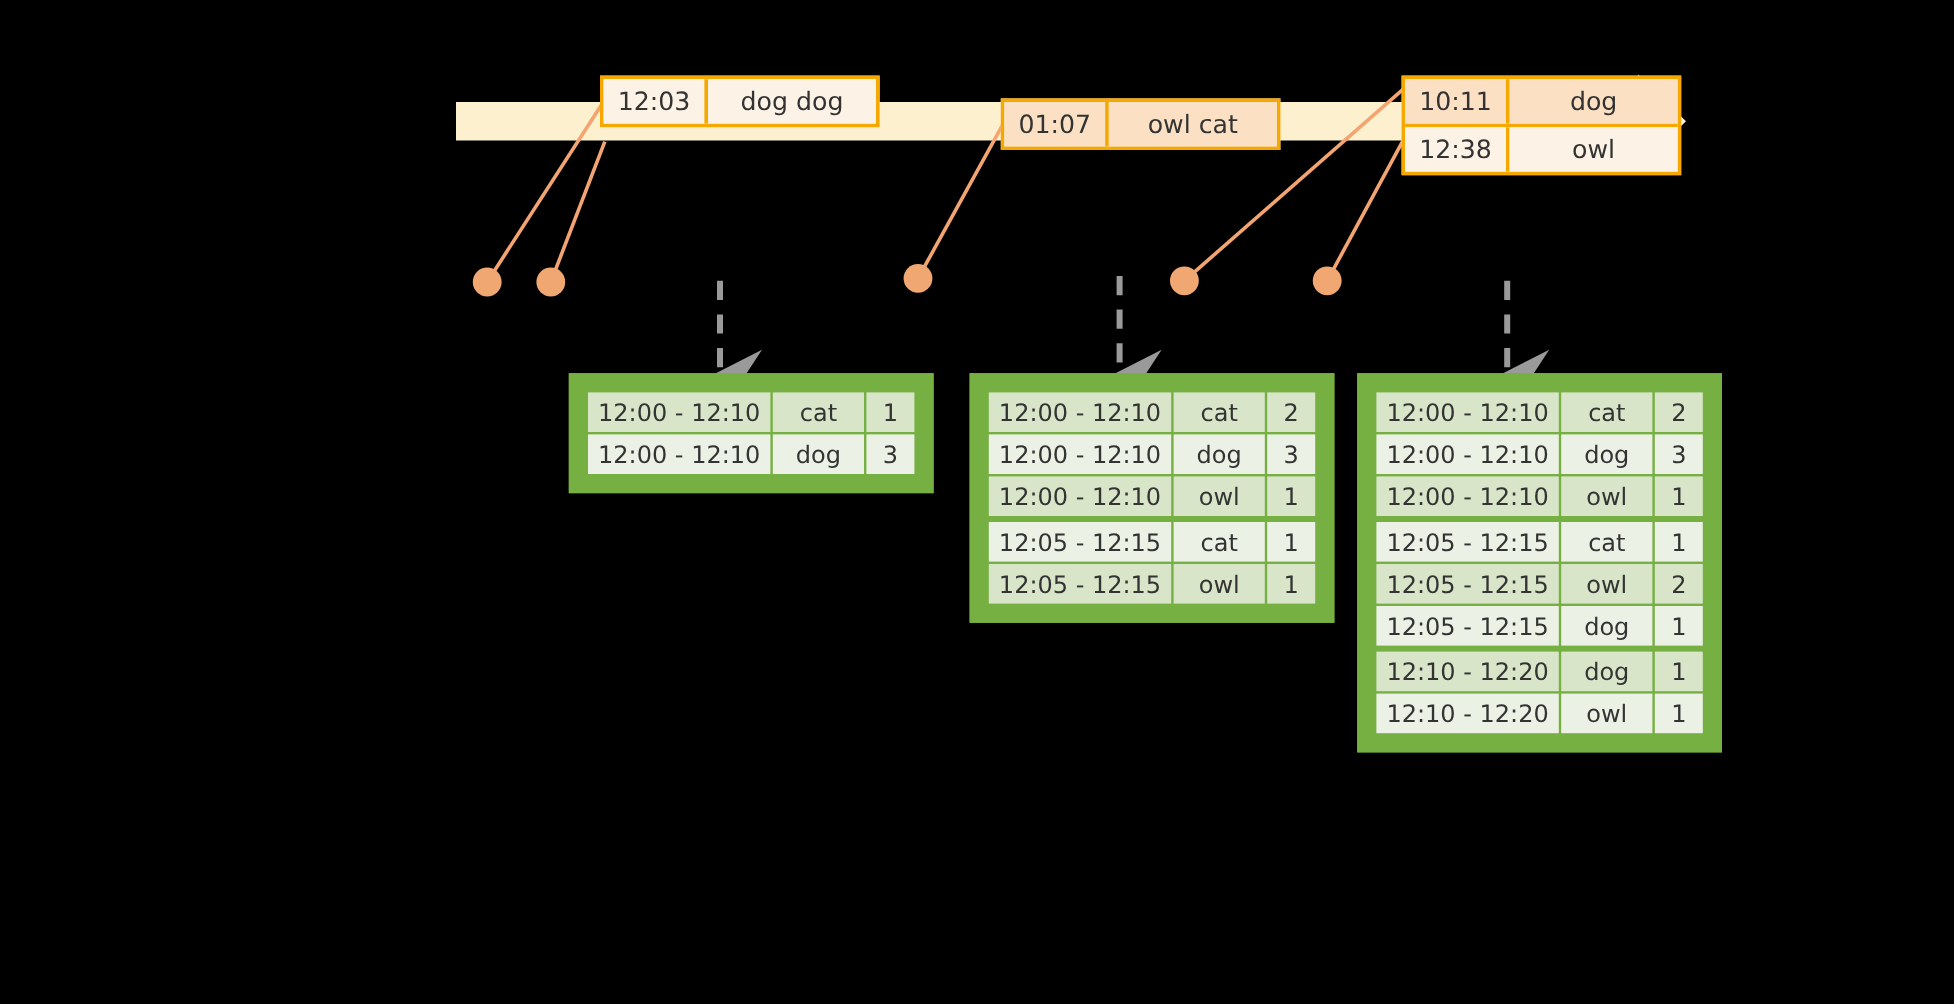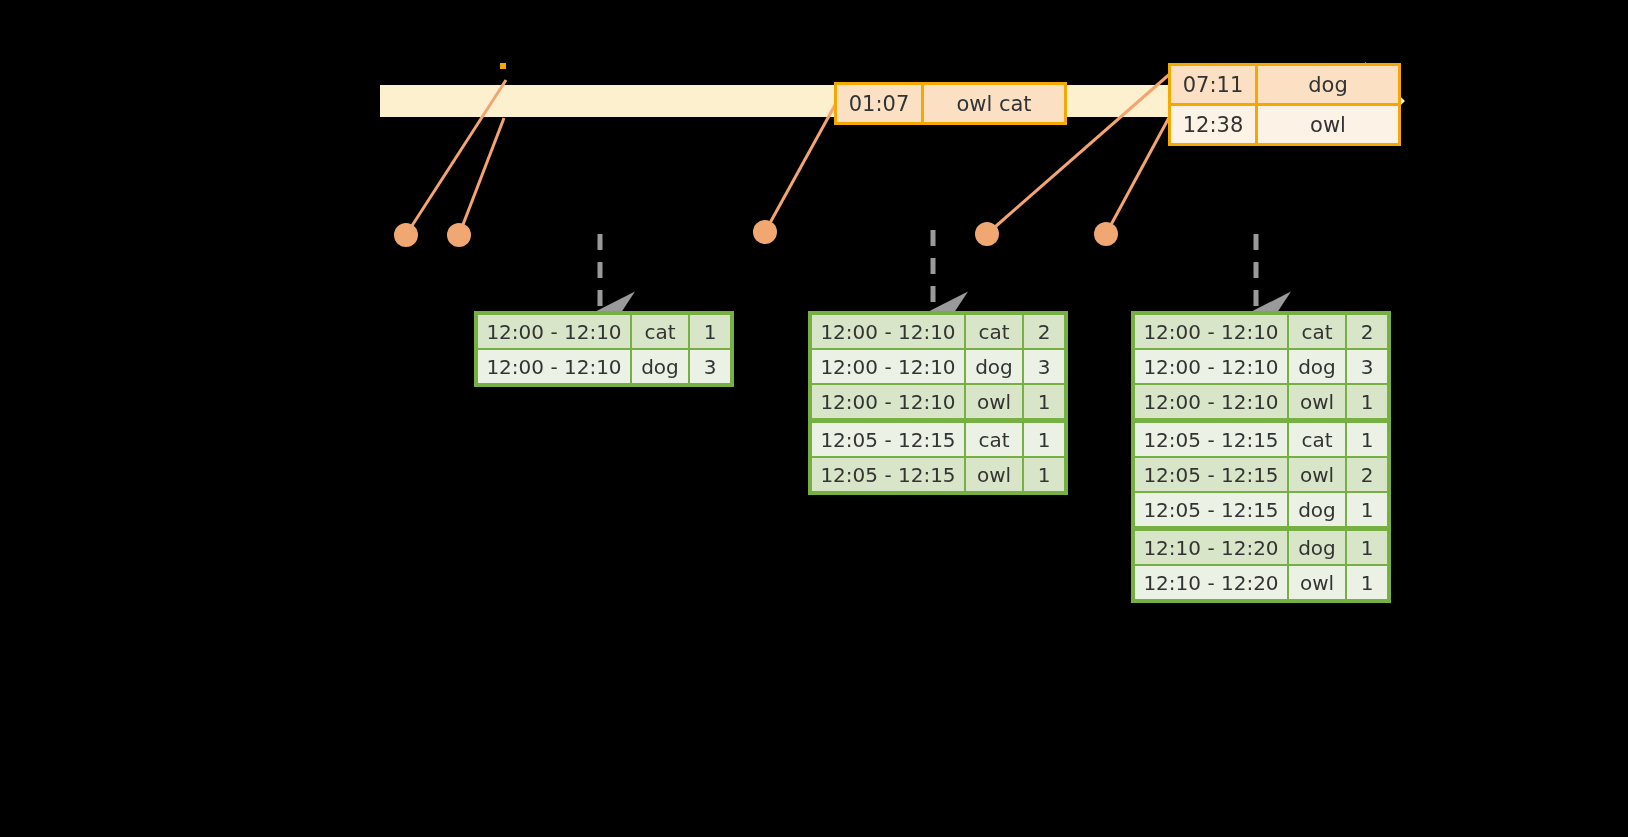--- a/index.html
+++ b/index.html
@@ -31,33 +31,33 @@
   .ev-words{height:37px;padding:0 14px;min-width:112px;}
   .row-a .ev-time,.row-a .ev-words{background:#FBE0C4;}
   .row-b .ev-time,.row-b .ev-words{background:#FDF2E6;}
 
   
   .result-table{
     position:absolute;
     border:4px solid #76B043;
     box-sizing:border-box;
     background:#76B043;
-    padding:0;
+    padding:12px;
   }
   .rt-row{display:flex;align-items:stretch;}
   .rt-row + .rt-row{margin-top:2px;}
   .rt-row.group-start{margin-top:5px;}
   .rt-cell{
     display:flex;align-items:center;justify-content:center;
     font-size:20px;color:#333;height:33px;box-sizing:border-box;
     white-space:nowrap;
   }
   .rt-cell + .rt-cell{margin-left:2px;}
   .c-window{width:152px;}
-  .c-key{width:56px;}
+  .c-key{width:76px;}
   .c-count{width:40px;}
   .shade-dark .rt-cell{background:#D8E5C8;}
   .shade-light .rt-cell{background:#EBF1E5;}
 </style>
 </head>
 <body>
 
 <div class="stage">
 
   <svg id="timeline-svg" viewBox="0 0 1628 837" xmlns="http://www.w3.org/2000/svg">
@@ -82,30 +82,34 @@
       </g>
     <defs>
       <marker id="gray-arrowhead" markerWidth="9" markerHeight="9" refX="4.5" refY="7.5" orient="auto" markerUnits="strokeWidth">
         <path d="M0.4,0.5 L4.5,8.6 L8.6,0.5 L4.5,3.2 Z" fill="#9A9A9A"></path>
       </marker>
     </defs>
   </svg>
 
   <div id="event-layer">
       <div class="event-box" style="left: 500px; top: 63px;">
+        <div class="event-row row-b">
+          <div class="ev-time">12:03</div>
+          <div class="ev-words">dog dog</div>
+        </div>
       </div>
       <div class="event-box" style="left: 834px; top: 82px;">
         <div class="event-row row-a">
           <div class="ev-time">01:07</div>
           <div class="ev-words">owl cat</div>
         </div>
       </div>
       <div class="event-box" style="left: 1168px; top: 63px;">
         <div class="event-row row-a">
-          <div class="ev-time">07:11</div>
+          <div class="ev-time">10:11</div>
           <div class="ev-words">dog</div>
         </div>
         <div class="event-row row-b">
           <div class="ev-time">12:38</div>
           <div class="ev-words">owl</div>
         </div>
       </div>
     </div>
   <div id="tables-layer">
       <div class="result-table" style="left: 474px; top: 311px;">

